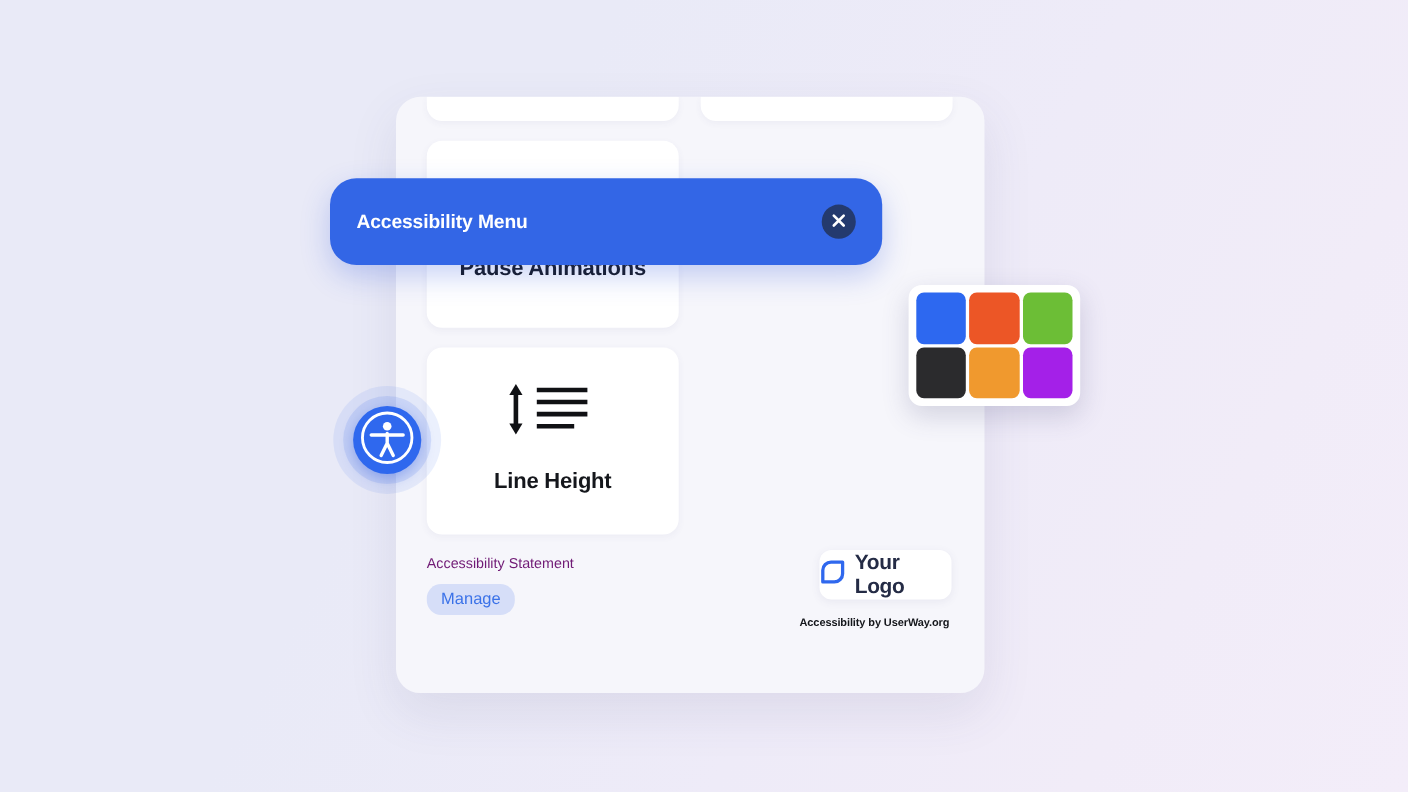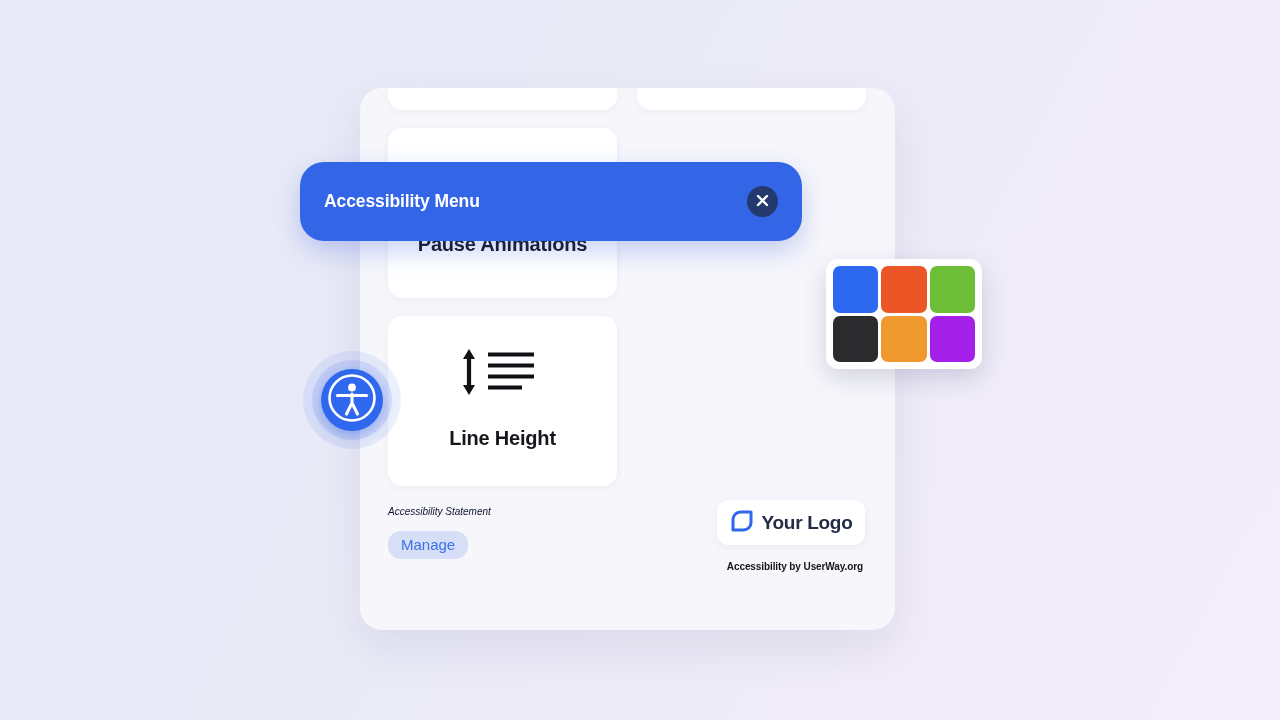--- a/index.html
+++ b/index.html
@@ -122,42 +122,41 @@
     bottom: 20px;
     height: 110px;
   }
   #footer-links {
     position: absolute;
     left: 0;
     top: 0;
   }
   .footer-link {
     display: block;
-    color: #0f172a;
-    font-size: 10px;
+    color: #701a75;
+    font-size: 13px;
     text-decoration: none;
     line-height: 24px;
     cursor: pointer;
-    font-style: italic;
   }
   #manage-chip {
     display: inline-block;
     margin-top: 7px;
     padding: 5px 13px 6px 13px;
     background: #d6def8;
     color: #3b72e8;
     font-size: 15px;
     border-radius: 13px;
     cursor: pointer;
   }
   #logo-badge {
     position: absolute;
     right: 6px;
     top: 0;
-    width: 148px;
+    width: 120px;
     height: 45px;
     background: #ffffff;
     border-radius: 11px;
     box-shadow: 0 2px 8px rgba(80, 80, 130, 0.08);
     display: flex;
     align-items: center;
     justify-content: center;
     gap: 8px;
     margin-left: 40px;
   }

